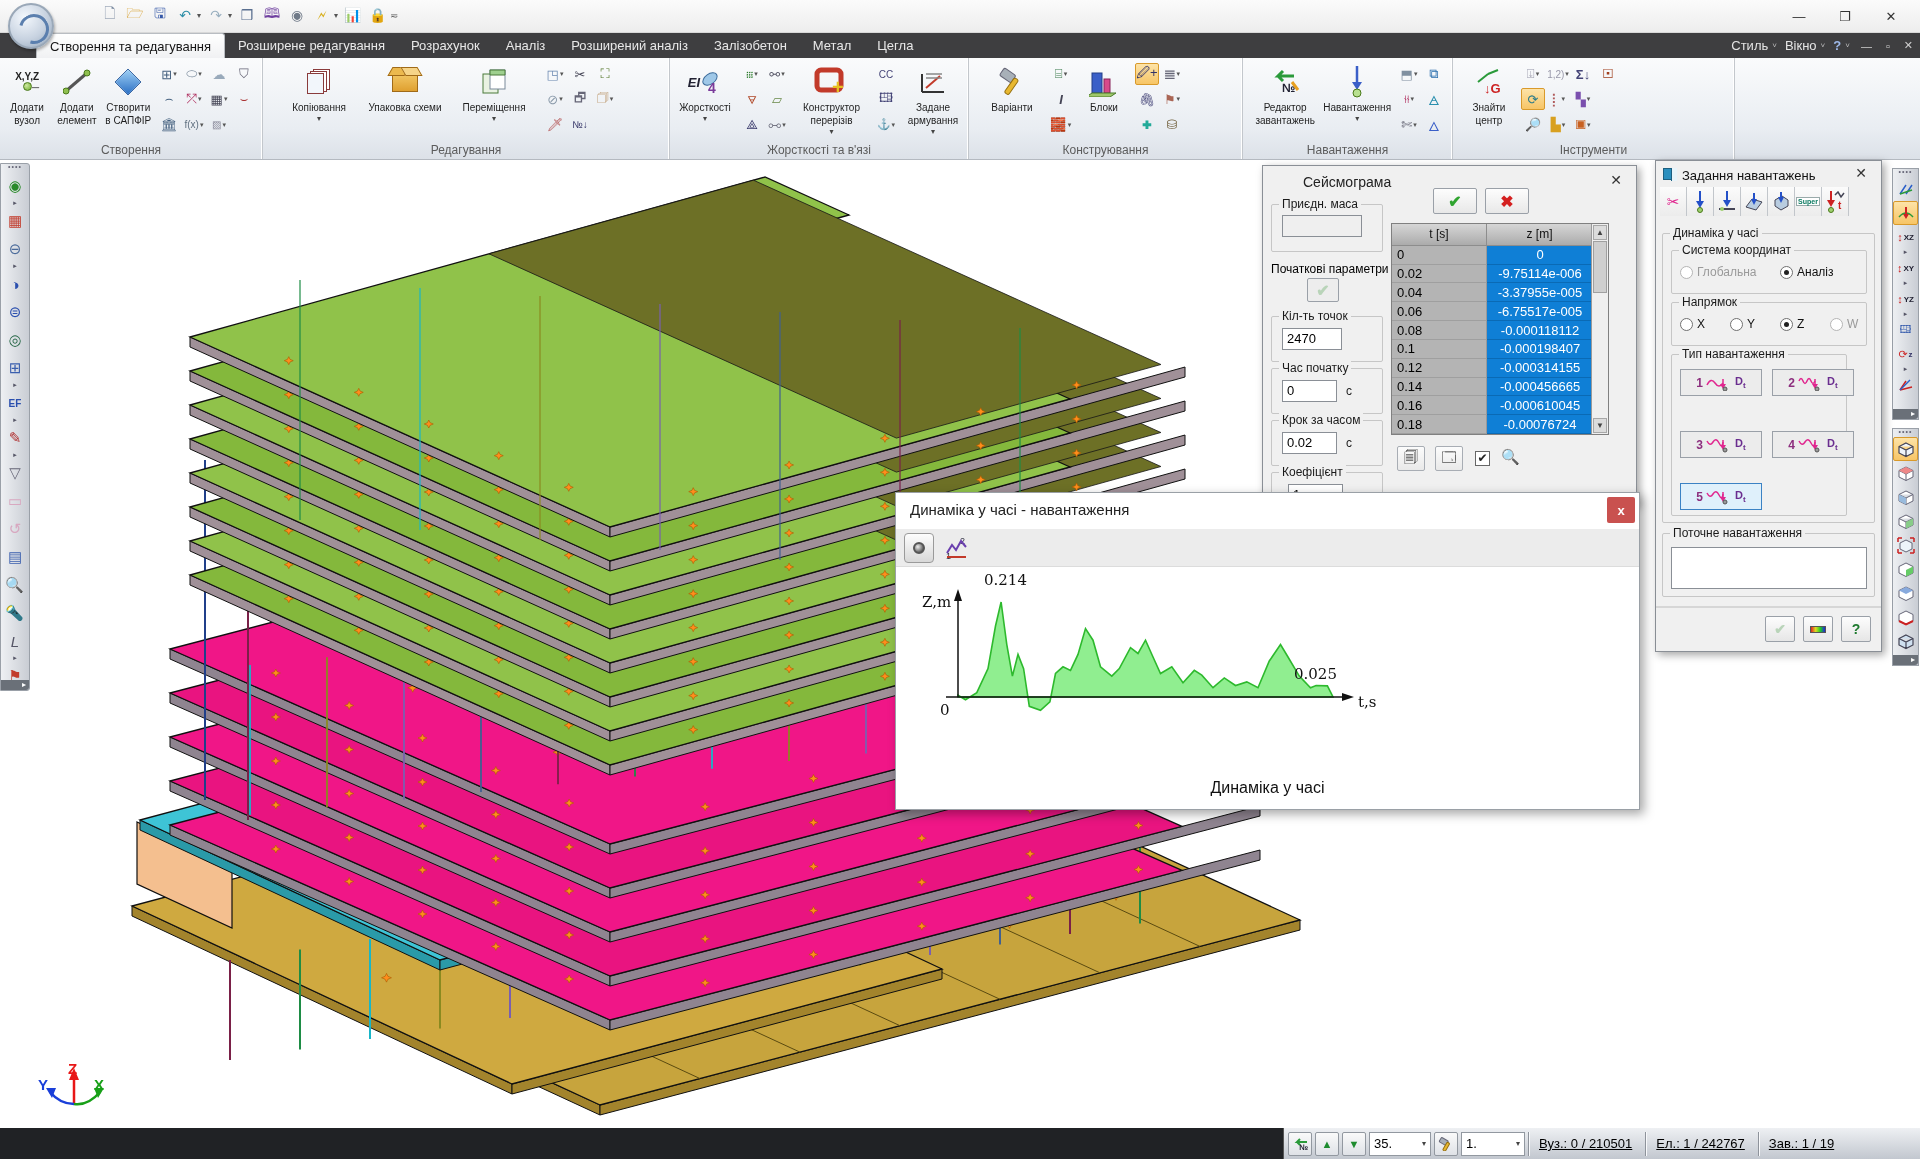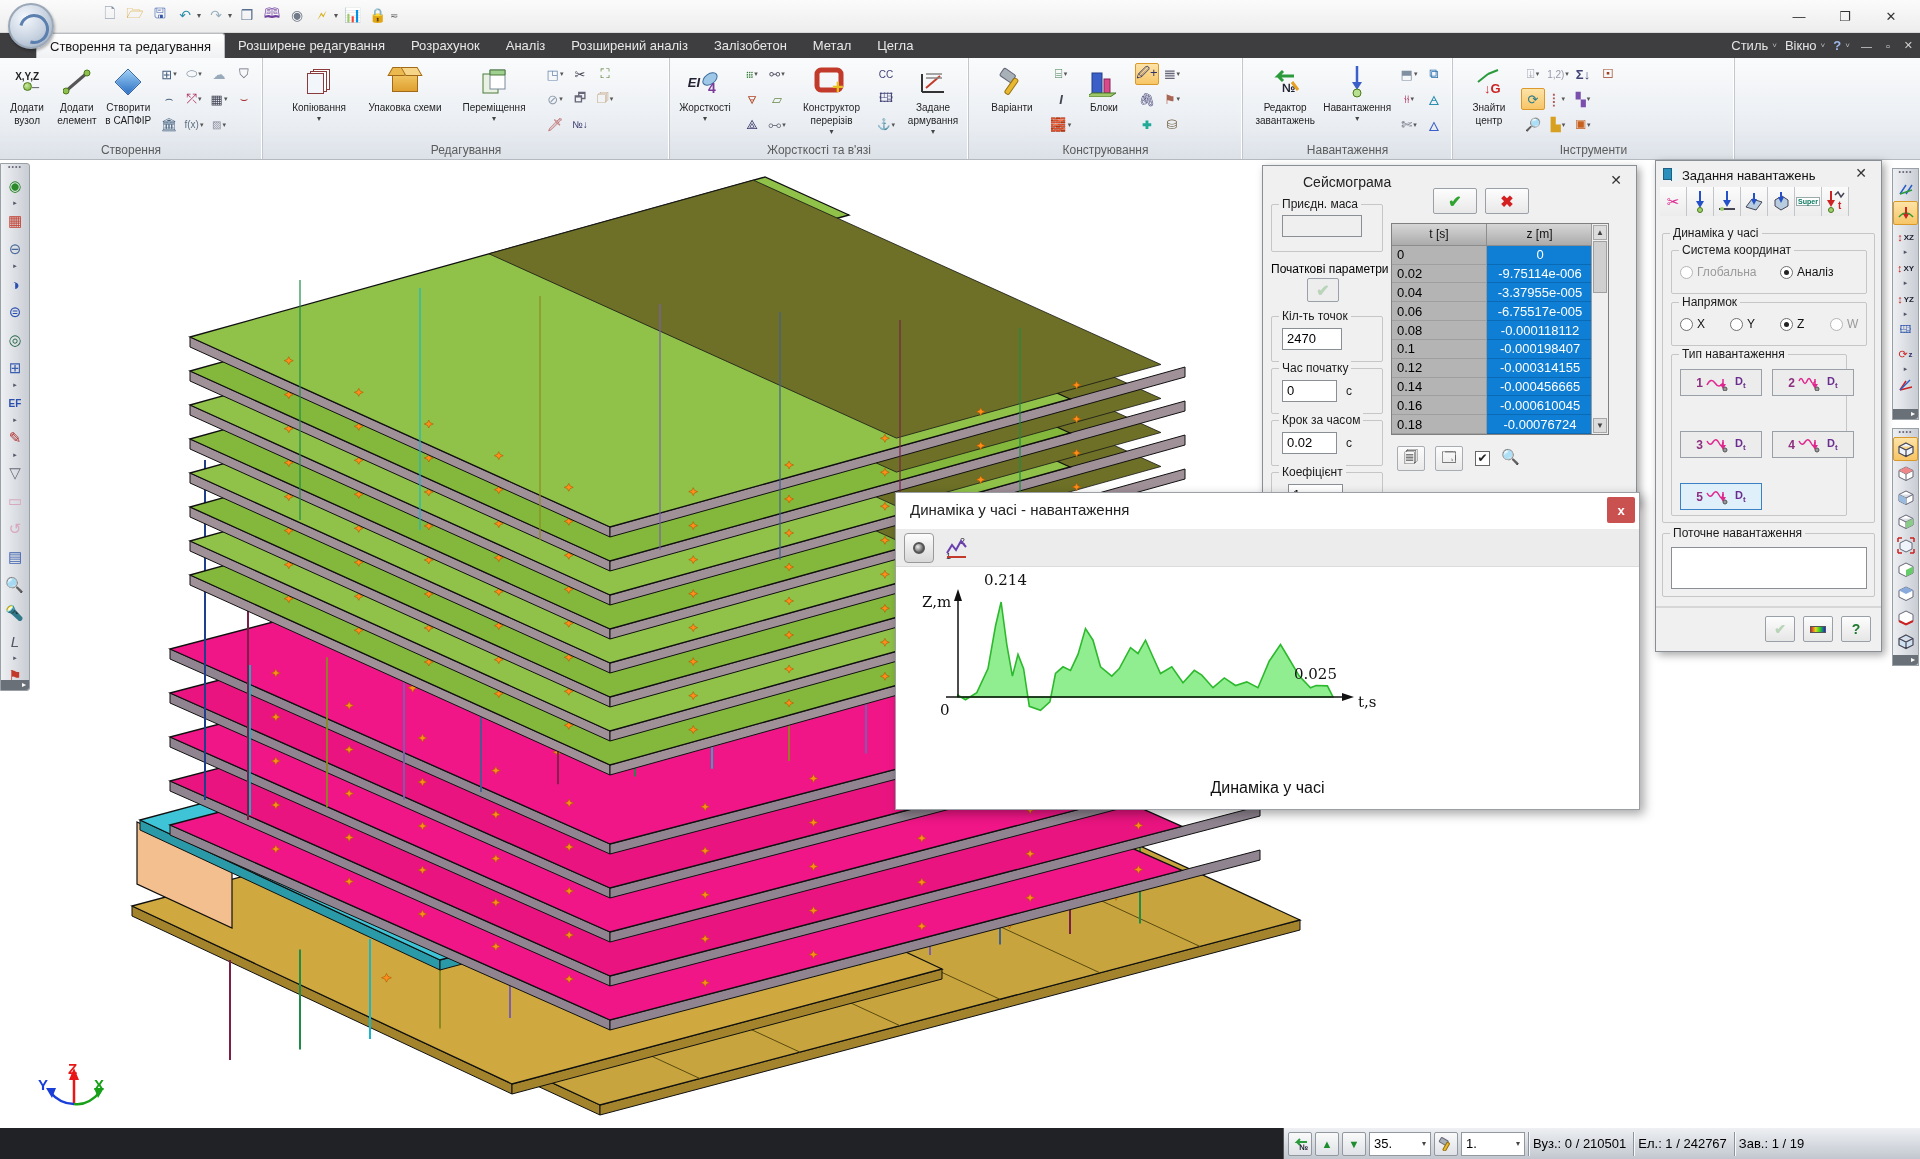--- a/index.html
+++ b/index.html
@@ -159,22 +159,22 @@
 
   
   #statusbar { position:absolute; left:0; top:1128px; width:1920px; height:31px; background:#202225; z-index:40; }
   #sb-right { position:absolute; left:1283px; top:0; height:31px; right:0;
     background:linear-gradient(#eef0f3,#c2c7cf); border-left:1px solid #555; display:flex; align-items:center; padding:0 4px; gap:3px; }
   .sb-btn { height:24px; min-width:24px; background:linear-gradient(#fafafa,#dfe2e7); border:1px solid #9298a0;
     border-radius:2px; display:flex; align-items:center; justify-content:center; font-size:11px; }
   .sb-sel { height:24px; background:#fff; border:1px solid #9298a0; display:flex; align-items:center;
     font-size:13px; padding:0 4px; gap:6px; }
   .sb-sel .sc { font-size:8px; color:#444; }
-  .sb-panel { height:24px; display:flex; align-items:center; padding:0 4px; font-size:13px; color:#000;
-    border-left:1px solid #8e939b; box-shadow:inset 1px 0 0 #f8f9fb; white-space:nowrap; }
+  .sb-panel { height:24px; display:flex; align-items:center; padding:0 10px; font-size:13px; color:#000;
+    border-left:1px solid #8e939b; box-shadow:inset 1px 0 0 #f8f9fb; white-space:nowrap;text-decoration:underline; }
   .tri-up { color:#1e8c2f; } .tri-dn { color:#1e8c2f; }
 </style>
 </head>
 <body>
 
 <div id="titlebar">
   <div id="qat">
     <span class="qic" style="color:#7a8aa0">🗋</span>
     <span class="qic" style="color:#d8a030">🗁</span>
     <span class="qic" style="color:#3558a8">🖫</span>

